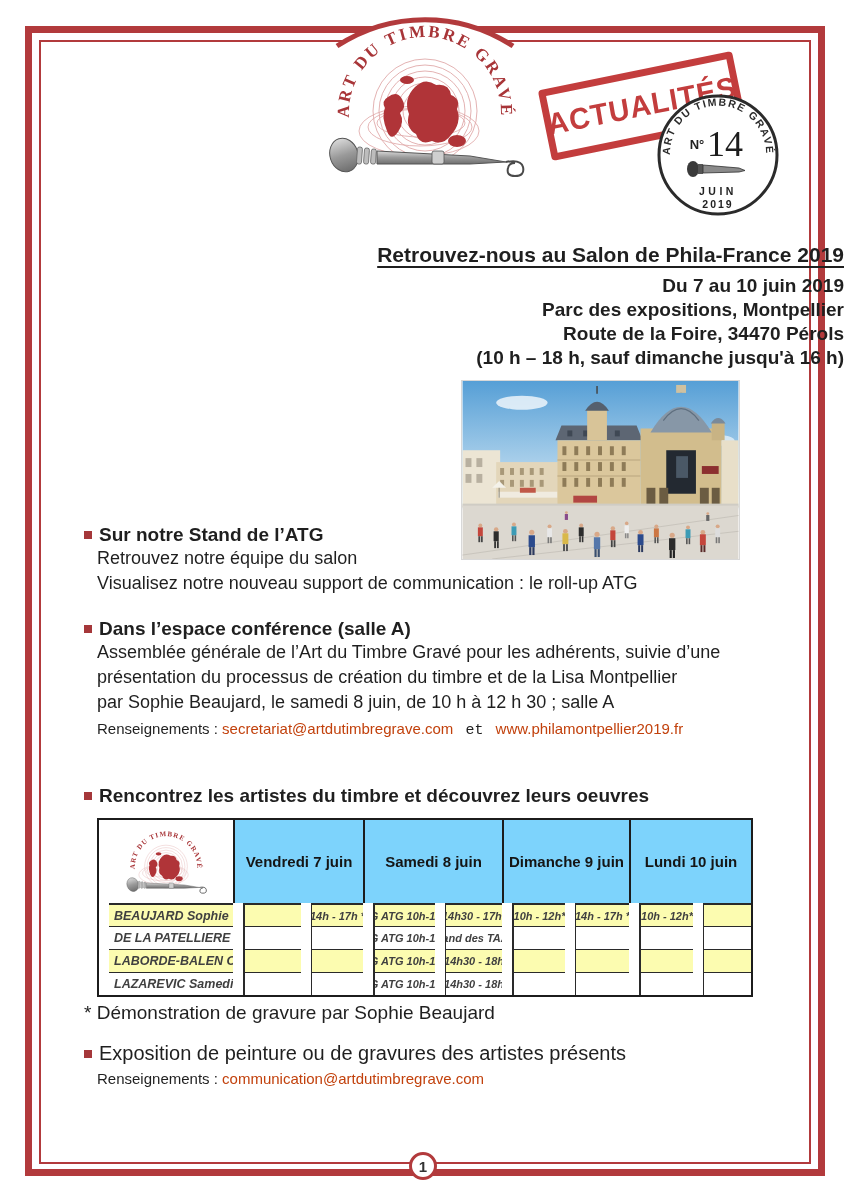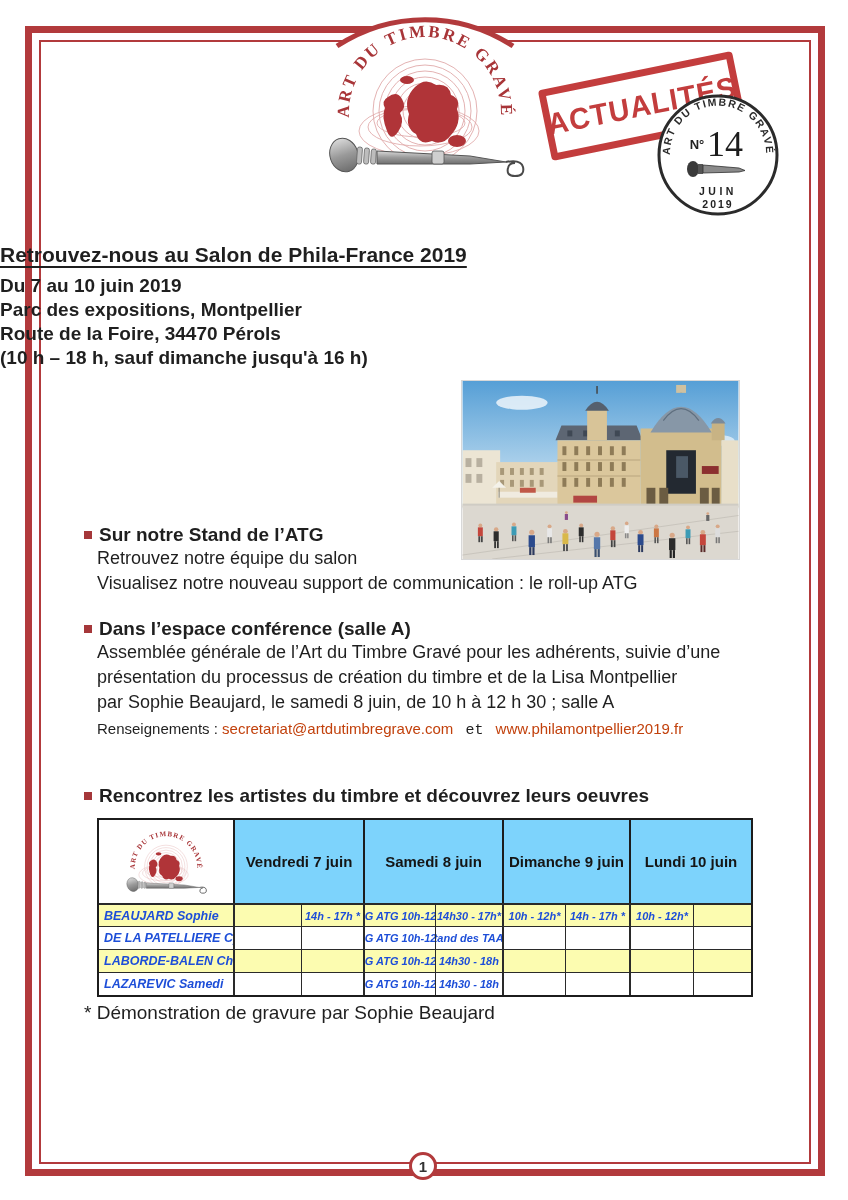--- a/index.html
+++ b/index.html
@@ -15,21 +15,21 @@
   .logo-main{position:absolute;left:320px;top:5px;z-index:3;}
   
   .stamp-act{position:absolute;left:543px;top:70px;width:198px;height:72px;
     border:7px solid #c33d3d;border-radius:4px;box-sizing:border-box;
     display:flex;align-items:center;justify-content:center;
     transform:rotate(-11.5deg);z-index:2;}
   .stamp-act span{color:#c33d3d;font-size:30px;font-weight:800;letter-spacing:1px;
     transform:scaleX(.96) skewX(-2deg);}
   .postmark{position:absolute;left:655px;top:92px;z-index:3;}
   
-  .header-block{position:absolute;left:0;top:243px;width:844px;text-align:left;z-index:2;}
+  .header-block{position:absolute;left:0;top:243px;width:844px;text-align:right;z-index:2;}
   .doc-title{font-size:21px;font-weight:700;text-decoration:underline;
     text-underline-offset:4px;margin-bottom:7px;}
   .header-line{font-size:19px;font-weight:700;line-height:24px;white-space:nowrap;}
   
   .photo{position:absolute;left:461px;top:380px;z-index:2;border:1px solid #d8d8d8;box-sizing:border-box;}
   
   .section{position:absolute;z-index:2;}
   .sec-heading{font-size:19px;font-weight:700;white-space:nowrap;}
   .sec-heading.regular{font-weight:400;font-size:20px;}
   .bullet{display:inline-block;width:8px;height:8px;background:#a5373a;
@@ -42,22 +42,22 @@
   
   #schedule-grid{position:absolute;left:97px;top:818px;z-index:2;display:grid;
     grid-template-columns:134px 68px 62px 72px 67px 63px 64px 64px 58px;
     grid-template-rows:83px 23px 23px 23px 23px;
     border:2px solid #1c1c1c;background:#fff;}
   .th{box-sizing:border-box;}
   .th.logo-cell{display:flex;align-items:center;justify-content:center;background:#fff;}
   .th.day{grid-column:span 2;background:#7dd3fc;display:flex;align-items:center;justify-content:center;
     font-size:15px;font-weight:600;color:#151515;border-left:2px solid #1c1c1c;}
   .td{box-sizing:border-box;border-top:1px solid #2a2a2a;border-left:1px solid #2a2a2a;
-    font-style:italic;font-weight:700;font-size:11px;color:#1d4ed8;
-    display:flex;align-items:center;justify-content:center;white-space:nowrap;overflow:hidden;}
+    font-style:italic;font-weight:700;font-size:11px;color:#404040;
+    display:flex;align-items:center;justify-content:center;white-space:nowrap;overflow:hidden;margin-left:10px;}
   .td.row-first{border-top-width:2px;}
   .td.name{justify-content:flex-start;padding-left:5px;font-size:12.5px;border-left:none;}
   .td.day-start{border-left-width:2px;}
   .td.hl{background:#fcfcb0;}
   
   .page-num{position:absolute;left:409px;top:1152px;width:28px;height:28px;border-radius:50%;
     background:#fff;border:3px solid #b23a3c;box-sizing:border-box;z-index:5;
     display:flex;align-items:center;justify-content:center;font-size:15px;font-weight:600;color:#333;}
 </style>
 </head>
@@ -436,18 +436,27 @@
       <div class="td slot day-start">AG ATG 10h-12h</div>
       <div class="td slot">14h30 - 18h</div>
       <div class="td slot day-start"></div>
       <div class="td slot"></div>
       <div class="td slot day-start"></div>
       <div class="td slot"></div>
     </div>
 
   <div class="footnote">* Démonstration de gravure par Sophie Beaujard</div>
 
+  <div class="section" style="left:84px;top:1042px;">
+    <div class="sec-heading regular">
+      <span class="bullet"></span><span>Exposition de peinture ou de gravures des artistes présents</span>
+    </div>
+    <div class="contact">
+      <span>Renseignements :</span>
+      <a href="#">communication@artdutimbregrave.com</a>
+    </div>
+  </div>
 
   <div class="page-num">
     <span>1</span>
   </div>
 
 </div>
 
 </body></html>

